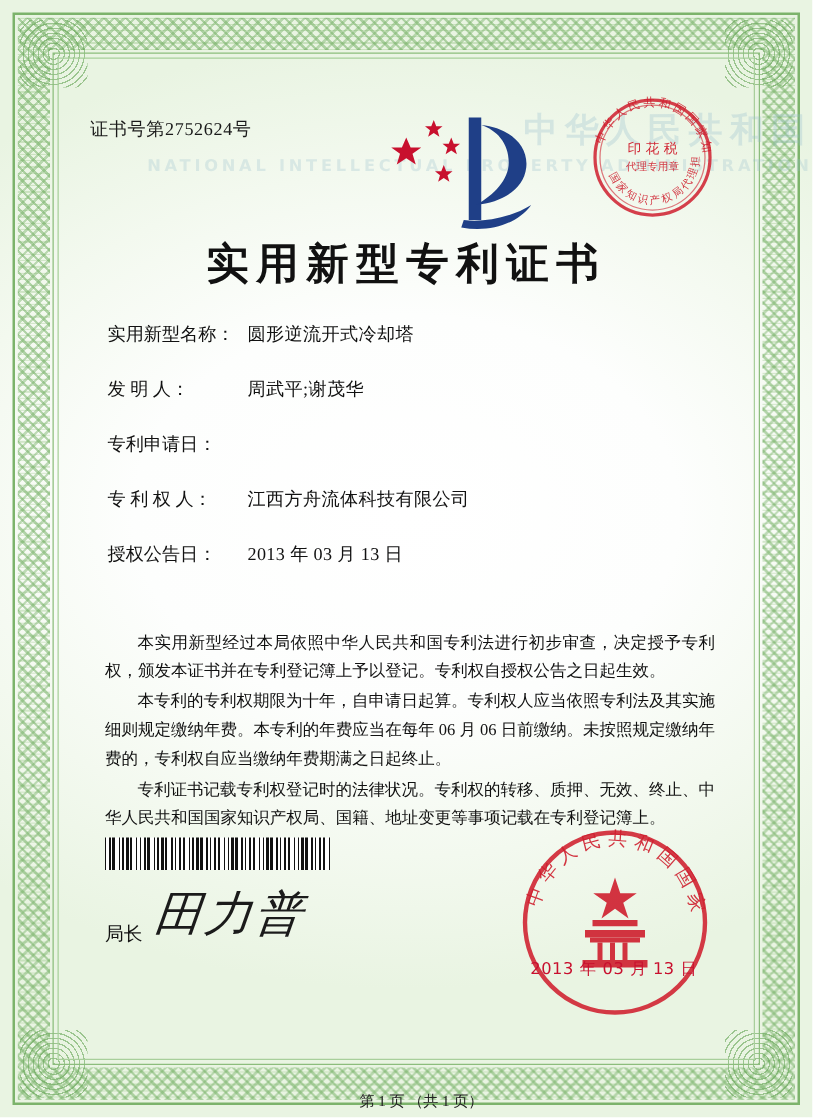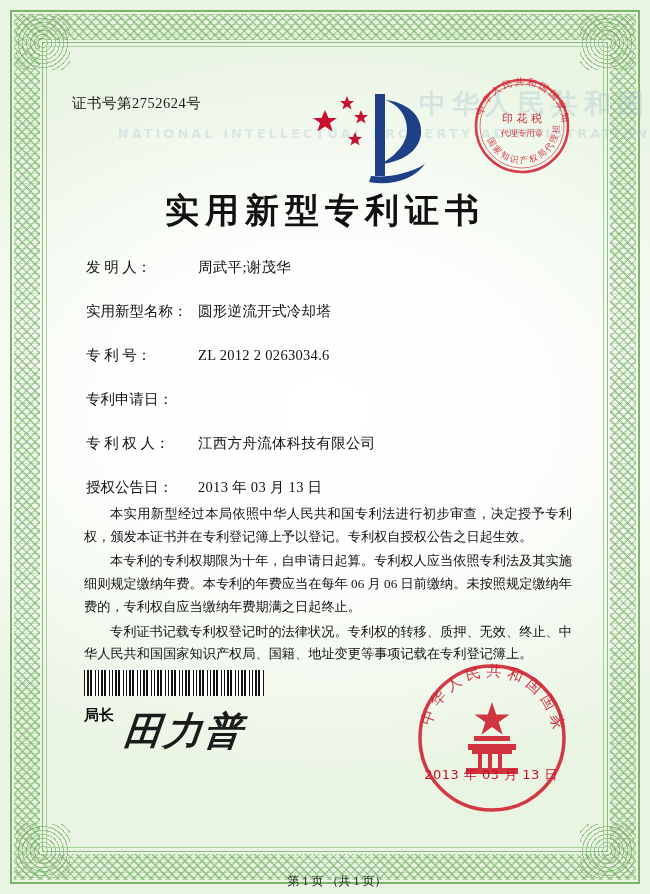--- a/index.html
+++ b/index.html
@@ -179,22 +179,21 @@
       repeating-linear-gradient(90deg,
         #111 0 1px, #fff 1px 3px, #111 3px 5px, #fff 5px 6px,
         #111 6px 8px, #fff 8px 11px, #111 11px 12px, #fff 12px 14px);
   }
 
   .sign-row {
     position: absolute;
     left: 26px;
     top: 648px;
     display: flex;
-    align-items: flex-start;
-    font-weight: bold;
+    align-items: flex-end;
   }
   .sign-row .role {
     font-size: 15px;
     color: #111;
     margin-right: 10px;
   }
   .signature {
     font-family: "DejaVu Serif", serif;
     font-size: 38px;
     color: #1b1b1b;
@@ -285,30 +284,26 @@
         </text>
         <text x="52" y="48" text-anchor="middle" font-size="11" fill="#cf1f2e" font-family="DejaVu Sans, sans-serif" opacity="0.95">印 花 税</text>
         <text x="52" y="62" text-anchor="middle" font-size="8.5" fill="#cf1f2e" font-family="DejaVu Sans, sans-serif" opacity="0.9">代理专用章</text>
       </svg>
     </div>
 
     <div class="title">实用新型专利证书</div>
 
     <div class="fields">
       <div class="field">
+        <span class="lbl">实用新型名称：</span>
+        <span class="val">圆形逆流开式冷却塔</span>
+      </div>
+      <div class="field">
         <span class="lbl">发 明 人：</span>
         <span class="val">周武平;谢茂华</span>
-      </div>
-      <div class="field">
-        <span class="lbl">实用新型名称：</span>
-        <span class="val">圆形逆流开式冷却塔</span>
-      </div>
-      <div class="field">
-        <span class="lbl">专 利 号：</span>
-        <span class="val">ZL 2012 2 0263034.6</span>
       </div>
       <div class="field">
         <span class="lbl">专利申请日：</span>
       </div>
       <div class="field">
         <span class="lbl">专 利 权 人：</span>
         <span class="val">江西方舟流体科技有限公司</span>
       </div>
       <div class="field">
         <span class="lbl">授权公告日：</span>

